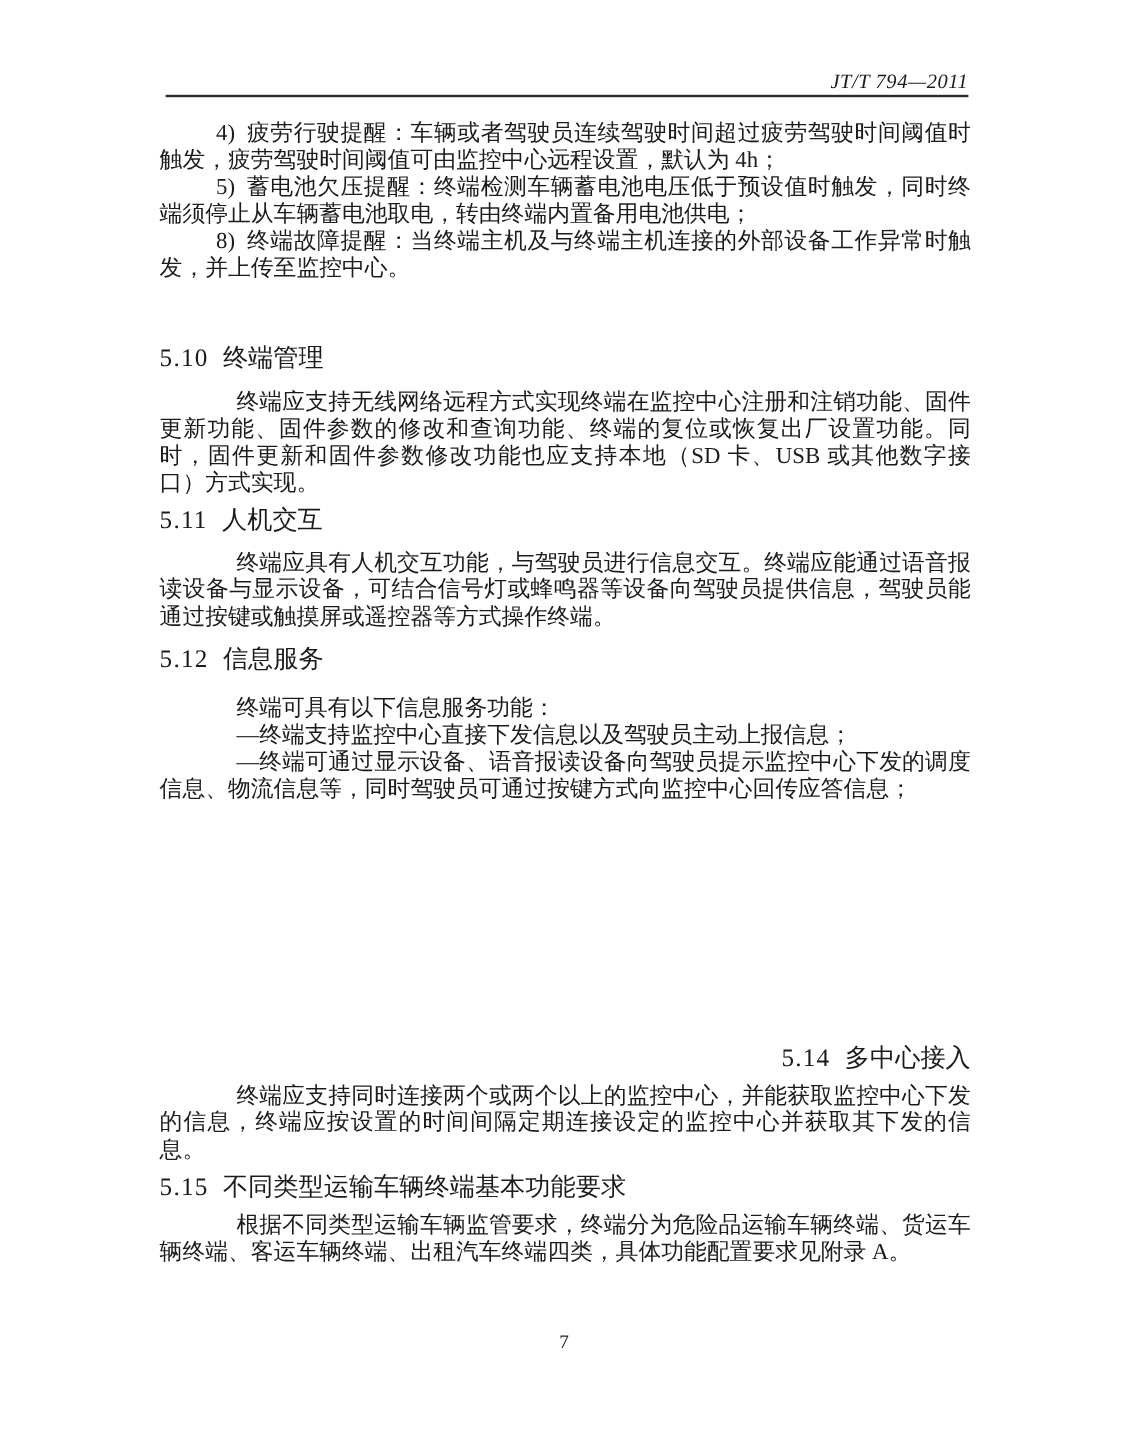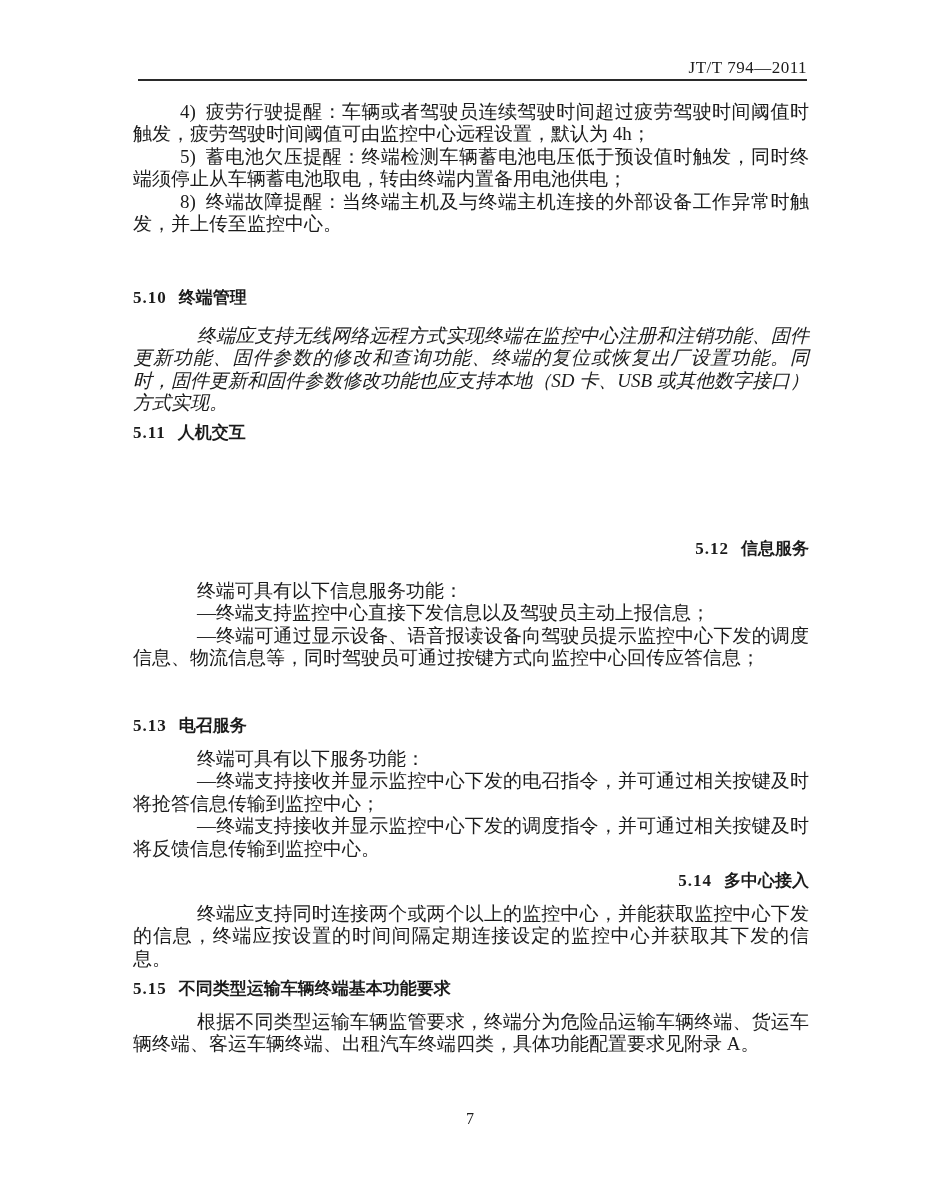--- a/index.html
+++ b/index.html
@@ -17,20 +17,21 @@
     overflow: hidden;
   }
   .doc-code {
     position: absolute;
     top: 58px;
     left: 133px;
     width: 674px;
     text-align: right;
     font-size: 17px;
     letter-spacing: 0.5px;
+    font-style: italic;
   }
   .header-rule {
     position: absolute;
     top: 79px;
     left: 138px;
     width: 669px;
     height: 2px;
     background: #2a2a2a;
   }
   .block {
@@ -48,23 +49,23 @@
   p.num-item {
     text-indent: 47px;
   }
   p.para {
     text-indent: 64px;
   }
   .heading {
     position: absolute;
     left: 133px;
     width: 676px;
-    font-size: 17px;
+    font-size: 21px;
     line-height: 24px;
-    font-weight: bold;
+    font-weight: normal;
     font-family: "Liberation Sans", "DejaVu Sans", sans-serif;
   }
   .heading .sec-num {
     margin-right: 12px;
     font-family: "Liberation Serif", "DejaVu Serif", serif;
     letter-spacing: 1px;
   }
   .page-number {
     position: absolute;
     top: 1110px;
@@ -84,45 +85,40 @@
 
   <div class="block" style="top:101px;">
     <p class="num-item">4) 疲劳行驶提醒：车辆或者驾驶员连续驾驶时间超过疲劳驾驶时间阈值时触发，疲劳驾驶时间阈值可由监控中心远程设置，默认为 4h；</p>
     <p class="num-item">5) 蓄电池欠压提醒：终端检测车辆蓄电池电压低于预设值时触发，同时终端须停止从车辆蓄电池取电，转由终端内置备用电池供电；</p>
     <p class="num-item">8) 终端故障提醒：当终端主机及与终端主机连接的外部设备工作异常时触发，并上传至监控中心。</p>
   </div>
 
   <div class="heading" style="top:286px;">
     <span class="sec-num">5.10</span><span>终端管理</span>
   </div>
-  <div class="block" style="top:325px;font-style:italic;">
+  <div class="block" style="top:325px;">
     <p class="para">终端应支持无线网络远程方式实现终端在监控中心注册和注销功能、固件更新功能、固件参数的修改和查询功能、终端的复位或恢复出厂设置功能。同时，固件更新和固件参数修改功能也应支持本地（SD 卡、USB 或其他数字接口）方式实现。</p>
   </div>
 
   <div class="heading" style="top:421px;">
     <span class="sec-num">5.11</span><span>人机交互</span>
   </div>
+  <div class="block" style="top:459px;">
+    <p class="para">终端应具有人机交互功能，与驾驶员进行信息交互。终端应能通过语音报读设备与显示设备，可结合信号灯或蜂鸣器等设备向驾驶员提供信息，驾驶员能通过按键或触摸屏或遥控器等方式操作终端。</p>
+  </div>
 
-  <div class="heading" style="top:537px;text-align:right;">
+  <div class="heading" style="top:537px;">
     <span class="sec-num">5.12</span><span>信息服务</span>
   </div>
   <div class="block" style="top:580px;">
     <p class="para">终端可具有以下信息服务功能：</p>
     <p class="para">—终端支持监控中心直接下发信息以及驾驶员主动上报信息；</p>
     <p class="para">—终端可通过显示设备、语音报读设备向驾驶员提示监控中心下发的调度信息、物流信息等，同时驾驶员可通过按键方式向监控中心回传应答信息；</p>
   </div>
 
-  <div class="heading" style="top:714px;">
-    <span class="sec-num">5.13</span><span>电召服务</span>
-  </div>
-  <div class="block" style="top:748px;">
-    <p class="para">终端可具有以下服务功能：</p>
-    <p class="para">—终端支持接收并显示监控中心下发的电召指令，并可通过相关按键及时将抢答信息传输到监控中心；</p>
-    <p class="para">—终端支持接收并显示监控中心下发的调度指令，并可通过相关按键及时将反馈信息传输到监控中心。</p>
-  </div>
 
   <div class="heading" style="top:869px;text-align:right;">
     <span class="sec-num">5.14</span><span>多中心接入</span>
   </div>
   <div class="block" style="top:903px;">
     <p class="para">终端应支持同时连接两个或两个以上的监控中心，并能获取监控中心下发的信息，终端应按设置的时间间隔定期连接设定的监控中心并获取其下发的信息。</p>
   </div>
 
   <div class="heading" style="top:977px;">
     <span class="sec-num">5.15</span><span>不同类型运输车辆终端基本功能要求</span>

